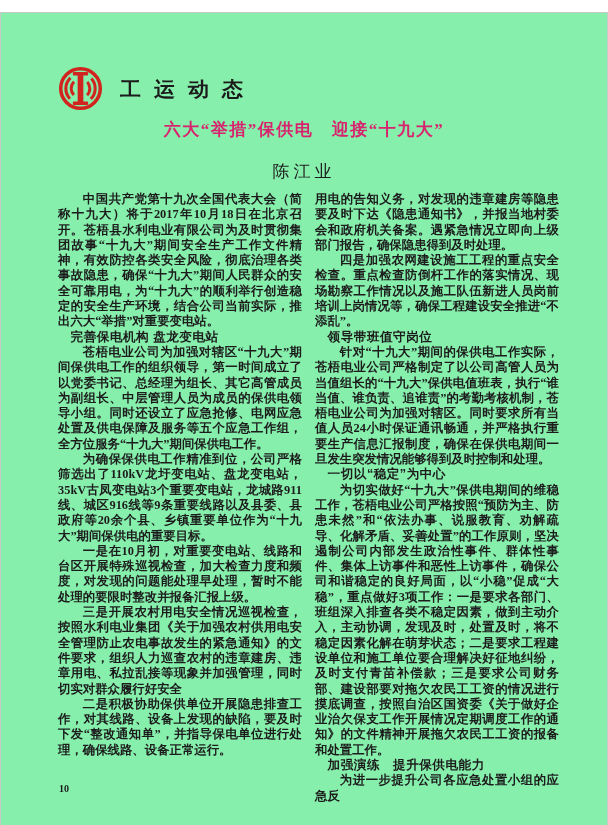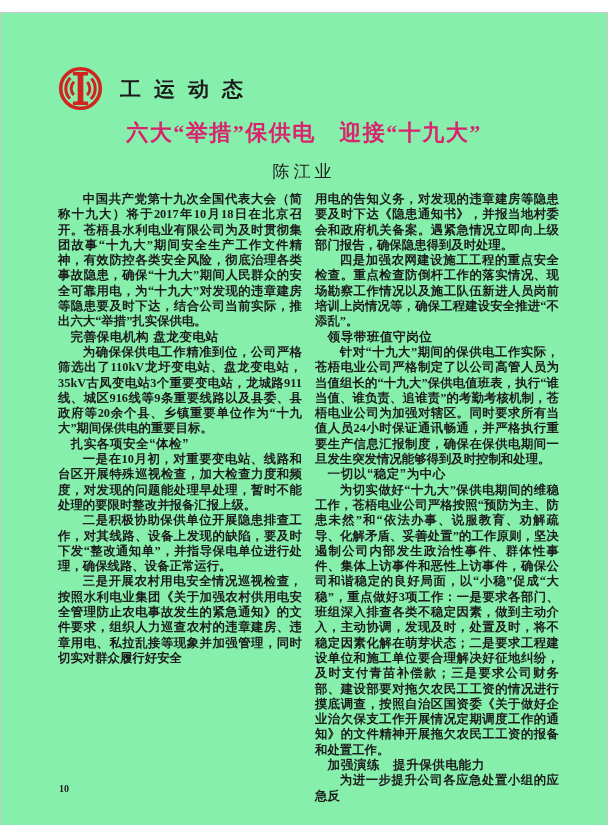--- a/index.html
+++ b/index.html
@@ -20,21 +20,21 @@
     display:flex; align-items:center; gap:16px;
   }
   .emblem { width:47px; height:47px; display:inline-block; }
   .masthead-text {
     font-size:21px; font-weight:700; letter-spacing:13px;
     color:#1b1b1b; white-space:nowrap; transform:scaleY(0.96);
   }
   .title {
     position:absolute; top:105px; left:0; width:100%;
     text-align:center; margin:0;
-    font-size:22px; font-weight:700; letter-spacing:1.5px;
+    font-size:17px; font-weight:700; letter-spacing:1.5px;
     color:var(--title,#d8246e);
   }
   .author {
     position:absolute; top:147px; left:0; width:100%;
     text-align:center; font-size:17px; letter-spacing:4px;
     color:#1c1c1c;
   }
   .columns {
     position:absolute; top:179px; left:57px;
     width:501px;
@@ -82,27 +82,27 @@
     <span class="masthead-text">工运动态</span>
   </header>
 
   <h1 class="title">六大“举措”保供电　迎接“十九大”</h1>
 
   <div class="author">陈江业</div>
 
   <main class="columns">
 
     <section class="col">
-      <p class="para">中国共产党第十九次全国代表大会（简称十九大）将于2017年10月18日在北京召开。苍梧县水利电业有限公司为及时贯彻集团故事“十九大”期间安全生产工作文件精神，有效防控各类安全风险，彻底治理各类事故隐患，确保“十九大”期间人民群众的安全可靠用电，为“十九大”对发现的违章建房等隐患要及时下达，结合公司当前实际，推出六大“举措”扎实保供电。</p>
+      <p class="para">中国共产党第十九次全国代表大会（简称十九大）将于2017年10月18日在北京召开。苍梧县水利电业有限公司为及时贯彻集团故事“十九大”期间安全生产工作文件精神，有效防控各类安全风险，彻底治理各类事故隐患，确保“十九大”期间人民群众的安全可靠用电，为“十九大”的顺利举行创造稳定的安全生产环境，结合公司当前实际，推出六大“举措”对重要变电站。</p>
       <h3 class="subhead">完善保电机构 盘龙变电站</h3>
+      <p class="para">苍梧电业公司为加强对辖区“十九大”期间保供电工作的组织领导，第一时间成立了以党委书记、总经理为组长、其它高管成员为副组长、中层管理人员为成员的保供电领导小组。同时还设立了应急抢修、电网应急处置及供电保障及服务等五个应急工作组，全方位服务“十九大”期间保供电工作。</p>
       <p class="para">为确保保供电工作精准到位，公司严格筛选出了110kV龙圩变电站、盘龙变电站，35kV古凤变电站3个重要变电站，龙城路911线、城区916线等9条重要线路以及县委、县政府等20余个县、乡镇重要单位作为“十九大”期间保供电的重要目标。</p>
-      <h3 class="subhead">扎实各项安全“体检”</h3>
       <p class="para">一是在10月初，对重要变电站、线路和台区开展特殊巡视检查，加大检查力度和频度，对发现的问题能处理早处理，暂时不能处理的要限时整改并报备汇报上级。</p>
+      <p class="para">三是开展农村用电安全情况巡视检查，按照水利电业集团《关于加强农村供用电安全管理防止农电事故发生的紧急通知》的文件要求，组织人力巡查农村的违章建房、违章用电、私拉乱接等现象并加强管理，同时切实对群众履行好安全</p>
       <p class="para">二是积极协助保供单位开展隐患排查工作，对其线路、设备上发现的缺陷，要及时下发“整改通知单”，并指导保电单位进行处理，确保线路、设备正常运行。</p>
-      <p class="para">三是开展农村用电安全情况巡视检查，按照水利电业集团《关于加强农村供用电安全管理防止农电事故发生的紧急通知》的文件要求，组织人力巡查农村的违章建房、违章用电、私拉乱接等现象并加强管理，同时切实对群众履行好安全</p>
     </section>
 
     <section class="col">
       <p class="para no-indent">用电的告知义务，对发现的违章建房等隐患要及时下达《隐患通知书》，并报当地村委会和政府机关备案。遇紧急情况立即向上级部门报告，确保隐患得到及时处理。</p>
       <p class="para">四是加强农网建设施工工程的重点安全检查。重点检查防倒杆工作的落实情况、现场勘察工作情况以及施工队伍新进人员岗前培训上岗情况等，确保工程建设安全推进“不添乱”。</p>
       <h3 class="subhead">领导带班值守岗位</h3>
       <p class="para">针对“十九大”期间的保供电工作实际，苍梧电业公司严格制定了以公司高管人员为当值组长的“十九大”保供电值班表，执行“谁当值、谁负责、追谁责”的考勤考核机制，苍梧电业公司为加强对辖区。同时要求所有当值人员24小时保证通讯畅通，并严格执行重要生产信息汇报制度，确保在保供电期间一旦发生突发情况能够得到及时控制和处理。</p>
       <h3 class="subhead">一切以“稳定”为中心</h3>
       <p class="para">为切实做好“十九大”保供电期间的维稳工作，苍梧电业公司严格按照“预防为主、防患未然”和“依法办事、说服教育、劝解疏导、化解矛盾、妥善处置”的工作原则，坚决遏制公司内部发生政治性事件、群体性事件、集体上访事件和恶性上访事件，确保公司和谐稳定的良好局面，以“小稳”促成“大稳”，重点做好3项工作：一是要求各部门、班组深入排查各类不稳定因素，做到主动介入，主动协调，发现及时，处置及时，将不稳定因素化解在萌芽状态；二是要求工程建设单位和施工单位要合理解决好征地纠纷，及时支付青苗补偿款；三是要求公司财务部、建设部要对拖欠农民工工资的情况进行摸底调查，按照自治区国资委《关于做好企业治欠保支工作开展情况定期调度工作的通知》的文件精神开展拖欠农民工工资的报备和处置工作。</p>
       <h3 class="subhead">加强演练　提升保供电能力</h3>

